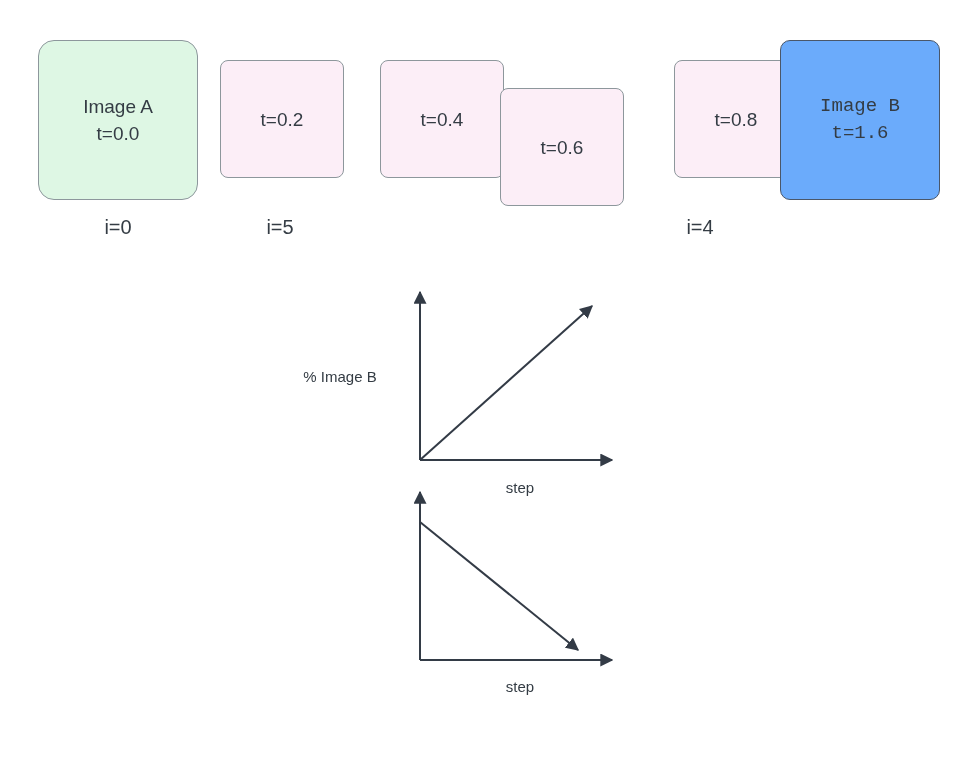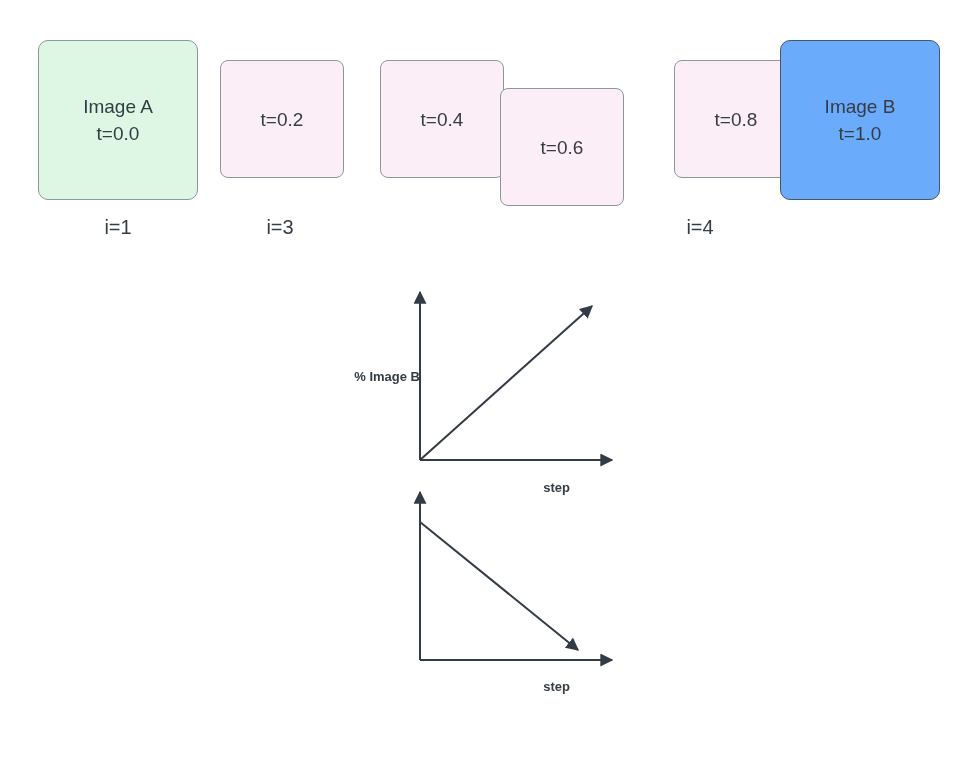--- a/index.html
+++ b/index.html
@@ -29,37 +29,36 @@
     position: absolute;
     display: flex;
     align-items: center;
     justify-content: center;
     text-align: center;
     border: 1.5px solid var(--box-border);
     border-radius: 10px;
   }
   .box-large { width: 160px; height: 160px; }
   .box-small { width: 124px; height: 118px; border-radius: 8px; }
-  .box.green { background: var(--box-green-fill); }
+  .box.green { background: var(--box-green-fill); border-radius: 16px; }
   .box.pink  { background: var(--box-pink-fill); }
-  .box.blue  { background: var(--box-blue-fill); border-color: var(--box-blue-border); }
+  .box.blue  { background: var(--box-blue-fill); border-color: var(--box-blue-border); font-family: Liberation Mono, monospace; }
   .box-text { font-size: 19px; line-height: 27px; }
   .index-label {
     position: absolute;
     top: 214px;
     text-align: center;
     font-size: 20px;
     line-height: 26px;
   }
   .axis-label {
     position: absolute;
-    text-align: right;
-    font-size: 13px;
+    text-align: center;
+    font-size: 15px;
     line-height: 24px;
-    font-weight: bold;
   }
   svg.plot-lines {
     position: absolute;
     left: 0; top: 0;
     width: 980px; height: 760px;
   }
   svg.plot-lines line {
     stroke: var(--line-color);
     stroke-width: 2;
     fill: none;
@@ -90,26 +89,26 @@
     <div class="box-text">t=0.6</div>
   </div>
 
   <div class="box box-small pink" style="left:640px; top:60px;margin-left:34px;">
     <div class="box-text">t=0.8</div>
   </div>
 
   <div class="box box-large blue" style="left:780px; top:40px;">
     <div class="box-text">
       <div>Image B</div>
-      <div>t=1.0</div>
+      <div>t=1.6</div>
     </div>
   </div>
 
-  <div class="index-label" style="left:38px;  width:160px;">i=1</div>
-  <div class="index-label" style="left:220px; width:120px;">i=3</div>
+  <div class="index-label" style="left:38px;  width:160px;">i=0</div>
+  <div class="index-label" style="left:220px; width:120px;">i=5</div>
   <div class="index-label" style="left:640px; width:120px;text-align:center;">i=4</div>
 
   <svg class="plot-lines" viewBox="0 0 980 760">
     <defs>
       <marker id="arrow" viewBox="0 0 10 10" refX="9" refY="5" markerWidth="6.5" markerHeight="6.5" orient="auto-start-reverse">
         <path class="arrow-head" d="M 0 0 L 10 5 L 0 10 z"></path>
       </marker>
     </defs>
 
     <line x1="420" y1="460" x2="420" y2="292" marker-end="url(#arrow)"></line>

